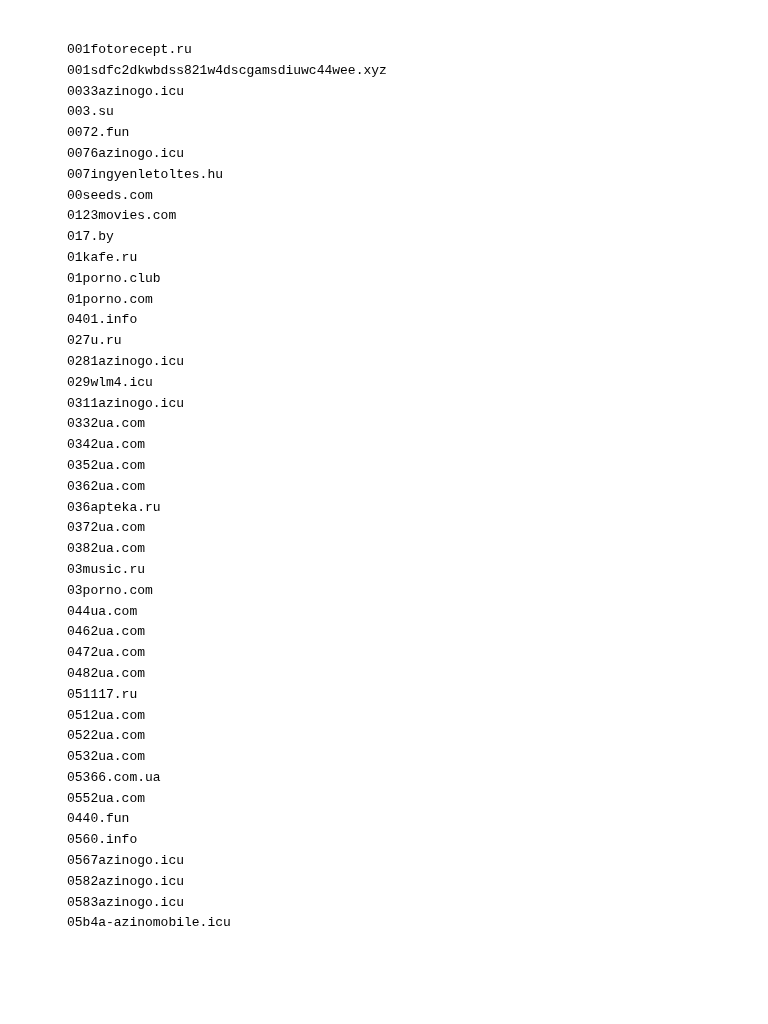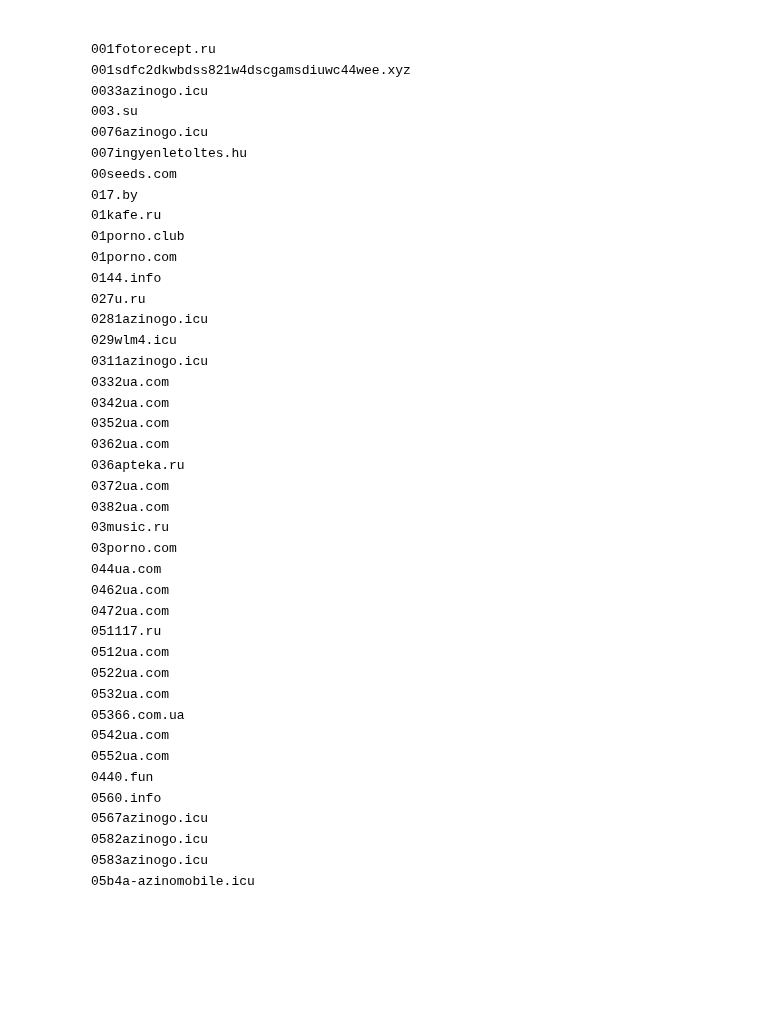--- a/index.html
+++ b/index.html
@@ -17,61 +17,62 @@
       padding: 40px 67px;
     }
     .domain-list {
       display: flex;
       flex-direction: column;
       gap: 0;
     }
     .domain-item {
       line-height: 1.6;
       white-space: nowrap;
-      margin-left: 24px;
     }
   </style>
 </head>
 <body>
 
 <div class="domain-list">
 <div class="domain-item">001fotorecept.ru</div>
     <div class="domain-item">001sdfc2dkwbdss821w4dscgamsdiuwc44wee.xyz</div>
     <div class="domain-item">0033azinogo.icu</div>
     <div class="domain-item">003.su</div>
+    <div class="domain-item">0072.fun</div>
     <div class="domain-item">0076azinogo.icu</div>
     <div class="domain-item">007ingyenletoltes.hu</div>
     <div class="domain-item">00seeds.com</div>
+    <div class="domain-item">0123movies.com</div>
     <div class="domain-item">017.by</div>
     <div class="domain-item">01kafe.ru</div>
     <div class="domain-item">01porno.club</div>
     <div class="domain-item">01porno.com</div>
-    <div class="domain-item">0144.info</div>
+    <div class="domain-item">0401.info</div>
     <div class="domain-item">027u.ru</div>
     <div class="domain-item">0281azinogo.icu</div>
     <div class="domain-item">029wlm4.icu</div>
     <div class="domain-item">0311azinogo.icu</div>
     <div class="domain-item">0332ua.com</div>
     <div class="domain-item">0342ua.com</div>
     <div class="domain-item">0352ua.com</div>
     <div class="domain-item">0362ua.com</div>
     <div class="domain-item">036apteka.ru</div>
     <div class="domain-item">0372ua.com</div>
     <div class="domain-item">0382ua.com</div>
     <div class="domain-item">03music.ru</div>
     <div class="domain-item">03porno.com</div>
     <div class="domain-item">044ua.com</div>
     <div class="domain-item">0462ua.com</div>
     <div class="domain-item">0472ua.com</div>
+    <div class="domain-item">0482ua.com</div>
     <div class="domain-item">051117.ru</div>
     <div class="domain-item">0512ua.com</div>
     <div class="domain-item">0522ua.com</div>
     <div class="domain-item">0532ua.com</div>
     <div class="domain-item">05366.com.ua</div>
-    <div class="domain-item">0542ua.com</div>
     <div class="domain-item">0552ua.com</div>
     <div class="domain-item">0440.fun</div>
     <div class="domain-item">0560.info</div>
     <div class="domain-item">0567azinogo.icu</div>
     <div class="domain-item">0582azinogo.icu</div>
     <div class="domain-item">0583azinogo.icu</div>
     <div class="domain-item">05b4a-azinomobile.icu</div>
   </div>
 
 </body></html>

